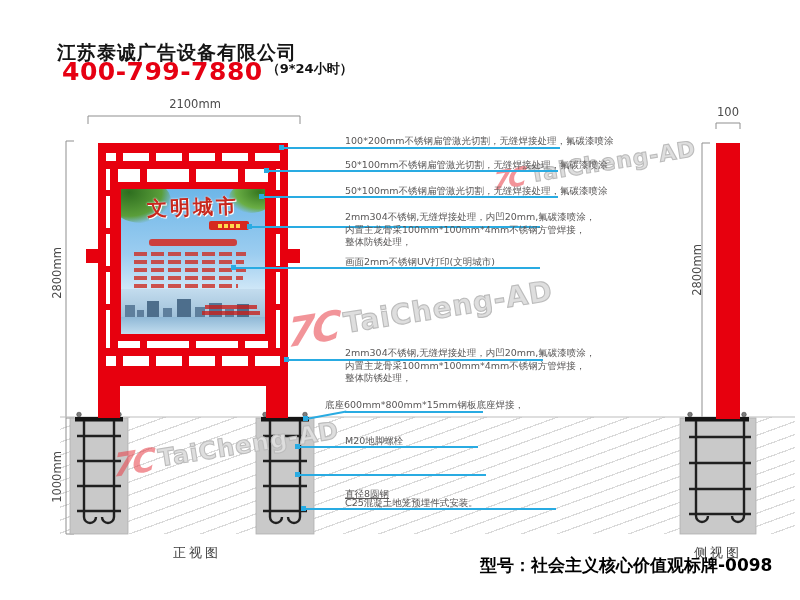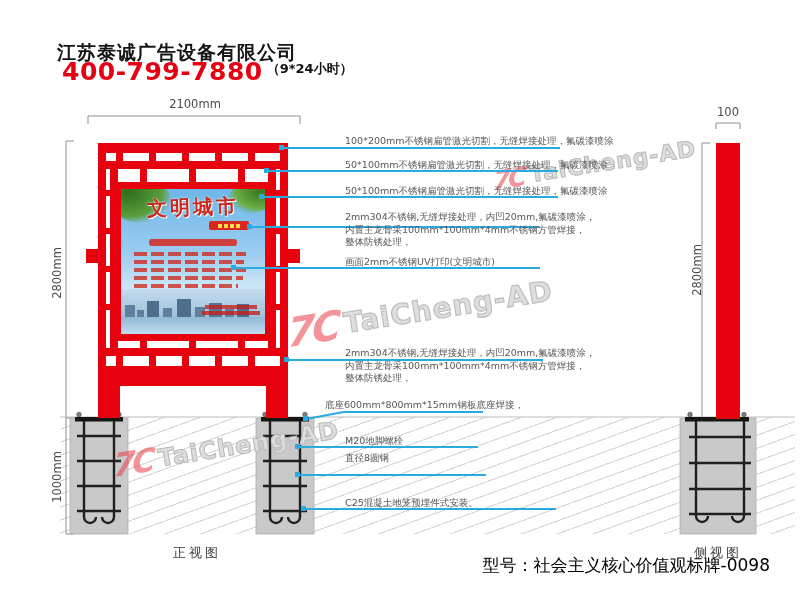--- a/index.html
+++ b/index.html
@@ -44,21 +44,21 @@
   
   .dim{position:absolute;font-size:11.5px;color:#4a4a4a;text-align:center;z-index:6;white-space:nowrap;}
   .vdim{transform:rotate(-90deg);}
   .cap{position:absolute;font-size:13px;color:#404040;letter-spacing:3px;text-align:center;z-index:6;}
   
   .wm{position:absolute;display:flex;align-items:center;gap:6px;transform:rotate(-9deg);z-index:4;pointer-events:none;}
   .wlogo{font-style:italic;font-weight:900;color:rgba(232,60,70,0.55);transform:skewX(-10deg);letter-spacing:-3px;line-height:1;}
   .wtext{font-weight:600;color:#dedede;-webkit-text-stroke:1.1px #bcbcbc;letter-spacing:1px;line-height:1;}
   
   .model{position:absolute;left:480px;top:554px;width:290px;text-align:right;
-    font-size:17px;font-weight:normal;color:#000;z-index:6;white-space:nowrap;}
+    font-size:17px;font-weight:bold;color:#000;z-index:6;white-space:nowrap;}
 </style>
 </head>
 <body>
 
 <div class="company">江苏泰诚广告设备有限公司</div>
 <div class="phone-row">
   <span class="phone">400-799-7880</span>
   <span class="phone-note">（9*24小时）</span>
 </div>
 
@@ -224,21 +224,21 @@
   <div>2mm304不锈钢,无缝焊接处理，内凹20mm,氟碳漆喷涂，</div>
   <div>内置主龙骨采100mm*100mm*4mm不锈钢方管焊接，</div>
   <div>整体防锈处理，</div>
 </div>
 <div class="ann" style="left:325px;top:399px;">
   <div>底座600mm*800mm*15mm钢板底座焊接，</div>
 </div>
 <div class="ann" style="left:345px;top:435px;">
   <div>M20地脚螺栓</div>
 </div>
-<div class="ann" style="left:345px;top:452px;">
+<div class="ann" style="left:345px;top:488px;text-decoration:underline;">
   <div>直径8圆钢</div>
 </div>
 <div class="ann" style="left:345px;top:497px;">
   <div>C25混凝土地笼预埋件式安装。</div>
 </div>
 
 <div class="dim" style="left:150px;top:97px;width:90px;">2100mm</div>
 <div class="dim vdim" style="left:22px;top:266px;width:70px;">2800mm</div>
 <div class="dim vdim" style="left:22px;top:470px;width:70px;">1000mm</div>
 <div class="dim" style="left:706px;top:105px;width:44px;">100</div>

